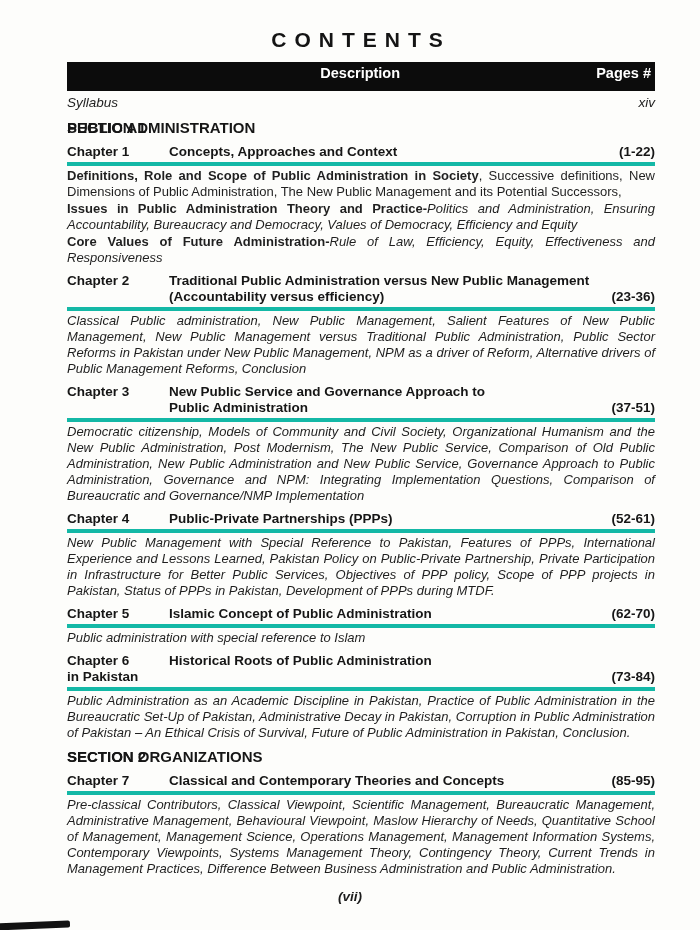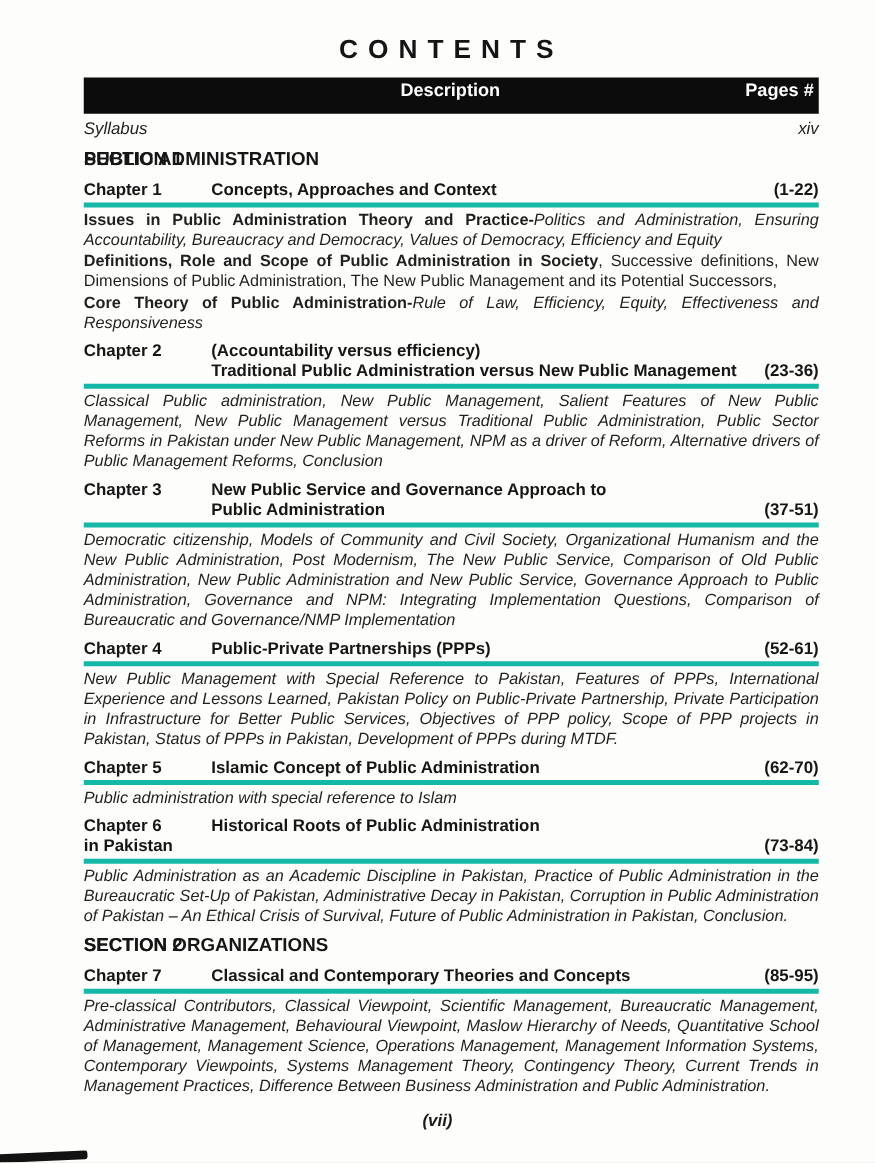--- a/index.html
+++ b/index.html
@@ -121,30 +121,30 @@
       <span class="sec-label">SECTION 1</span>
       <span class="sec-title">PUBLIC ADMINISTRATION</span>
     </div>
 
     <div class="ch-head">
       <span class="ch-label">Chapter 1</span>
       <span class="ch-title">Concepts, Approaches and Context</span>
       <span class="ch-pages">(1-22)</span>
     </div>
     <div class="ch-desc">
+      <p><b>Definitions, Role and Scope of Public Administration in Society</b><span>, Successive definitions, New Dimensions of Public Administration, The New Public Management and its Potential Successors,</span></p>
       <p><b>Issues in Public Administration Theory and Practice-</b><i>Politics and Administration, Ensuring Accountability, Bureaucracy and Democracy, Values of Democracy, Efficiency and Equity</i></p>
-      <p><b>Definitions, Role and Scope of Public Administration in Society</b><span>, Successive definitions, New Dimensions of Public Administration, The New Public Management and its Potential Successors,</span></p>
-      <p><b>Core Theory of Public Administration-</b><i>Rule of Law, Efficiency, Equity, Effectiveness and Responsiveness</i></p>
+      <p><b>Core Values of Future Administration-</b><i>Rule of Law, Efficiency, Equity, Effectiveness and Responsiveness</i></p>
     </div>
 
     <div class="ch-head">
       <span class="ch-label">Chapter 2</span>
       <span class="ch-title">
+        <span class="tl">Traditional Public Administration versus New Public Management</span>
         <span class="tl">(Accountability versus efficiency)</span>
-        <span class="tl">Traditional Public Administration versus New Public Management</span>
       </span>
       <span class="ch-pages">(23-36)</span>
     </div>
     <div class="ch-desc">
       <p class="it">Classical Public administration, New Public Management, Salient Features of New Public Management, New Public Management versus Traditional Public Administration, Public Sector Reforms in Pakistan under New Public Management, NPM as a driver of Reform, Alternative drivers of Public Management Reforms, Conclusion</p>
     </div>
 
     <div class="ch-head">
       <span class="ch-label">Chapter 3</span>
       <span class="ch-title">

